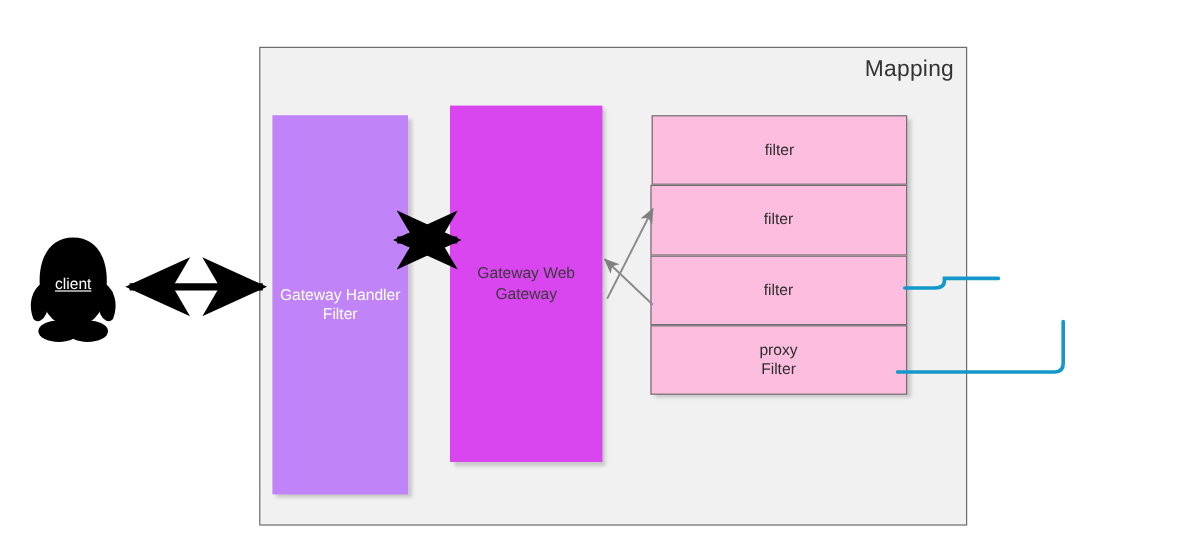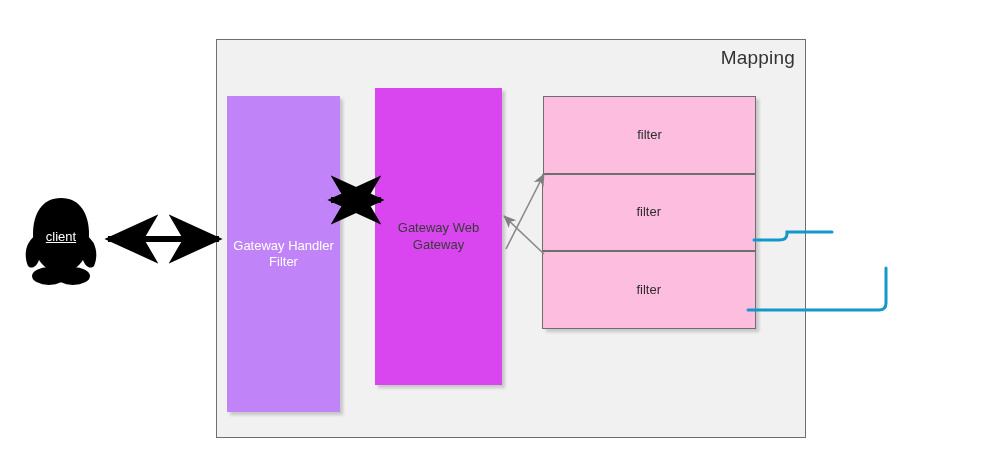--- a/index.html
+++ b/index.html
@@ -174,20 +174,26 @@
       </div>
     </div>
     <div class="filter-cell">
       <div>
         <div>filter</div>
       </div>
     </div>
     <div class="filter-cell">
       <div>
         <div>filter</div>
+      </div>
+    </div>
+    <div class="filter-cell">
+      <div>
+        <div>proxy</div>
+        <div>Filter</div>
       </div>
     </div>
   </div>
 
   <div id="client-node" class="abs">
     <svg width="78" height="92" viewBox="0 0 78 92">
 
       <ellipse cx="27" cy="80" rx="17" ry="9" fill="#000000"></ellipse>
       <ellipse cx="51" cy="80" rx="17" ry="9" fill="#000000"></ellipse>
 

